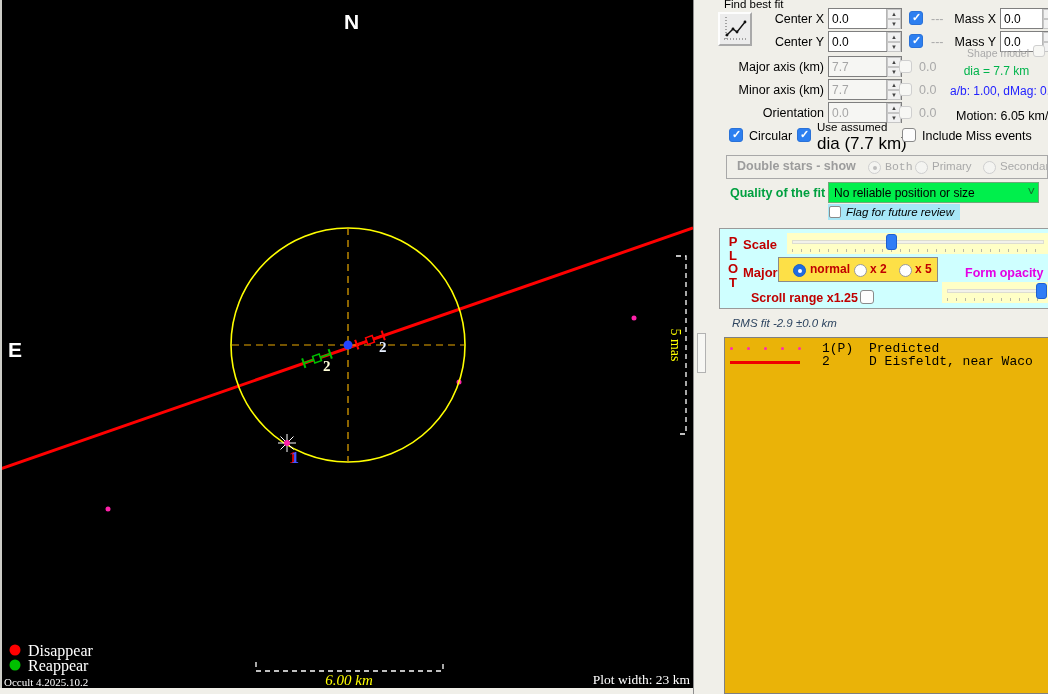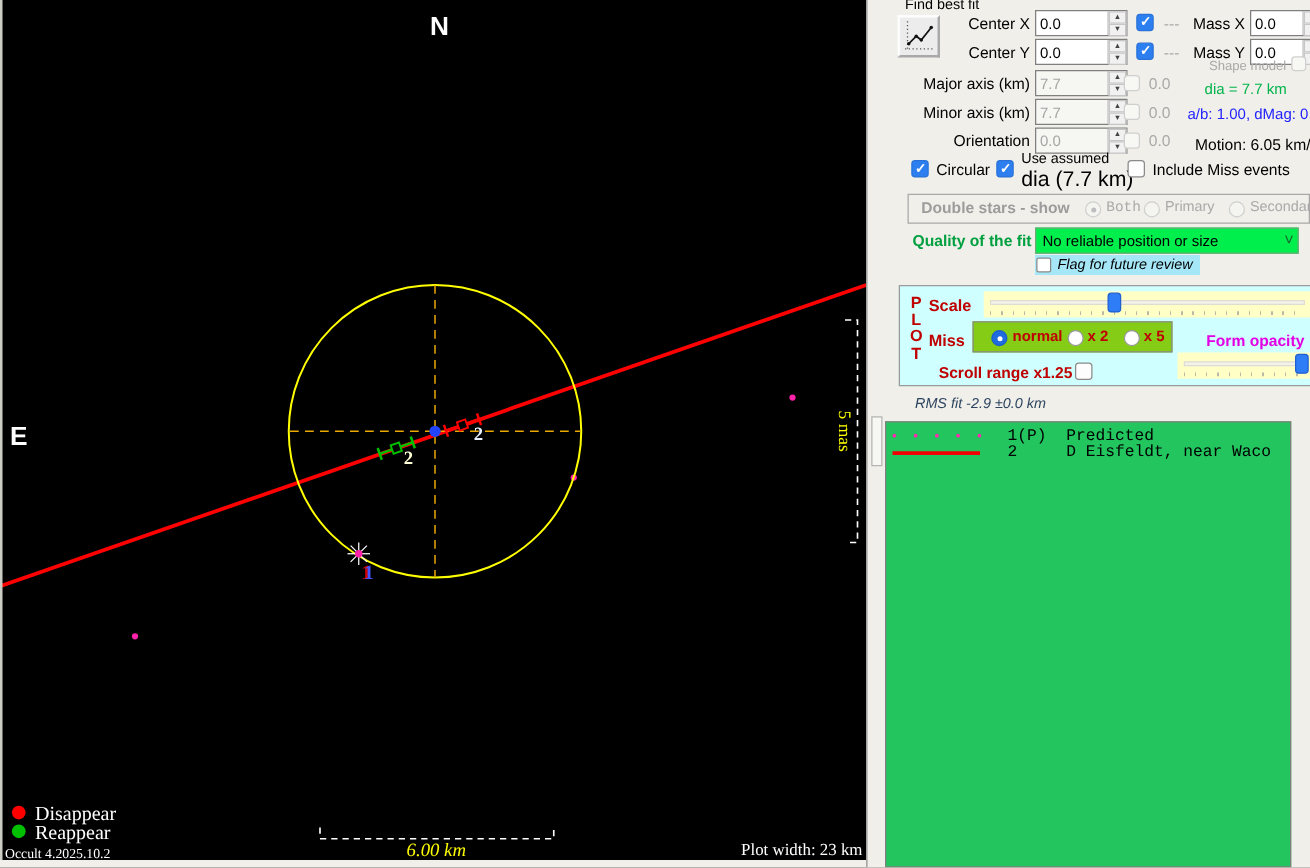--- a/index.html
+++ b/index.html
@@ -71,28 +71,28 @@
   .mag-b { position:absolute; font-weight:bold; color:#e400e4; font-size:12.5px; white-space:nowrap; }
   .plot-letters { position:absolute; left:6px; top:6px; width:14px; color:#c00000;
     font-weight:bold; font-size:13px; line-height:13.5px; text-align:center; }
   .slider { position:absolute; background:#ffffc6; }
   .slider .groove { position:absolute; left:5px; right:5px; top:7px; height:4px;
     background:#f2f2ea; border:1px solid #ddddd0; }
   .slider .ticks { position:absolute; left:5px; right:5px; bottom:2px; height:3px;
     background:repeating-linear-gradient(90deg,#b9b9a6 0 1px,transparent 1px 9px); }
   .slider .thumb { position:absolute; top:1px; width:11px; height:16px;
     background:#2f7df6; border:1px solid #1f5fd0; border-radius:3px; }
-  .size-group { position:absolute; background:#84cc16; border:1px solid #8a8a8a; }
+  .size-group { position:absolute; background:#fde047; border:1px solid #8a8a8a; }
 
   .rms { position:absolute; left:38px; top:317px; font-size:11.5px; color:#2e4560; white-space:nowrap;font-style:italic; }
   .scroll-frag { position:absolute; left:3px; top:333px; width:9px; height:40px;
     background:#f7f7f4; border:1px solid #b2b2b2; }
 
-  .listbox { position:absolute; left:14px; top:337px; width:325px; height:357px;
-    background:#22c55e; border:1px solid #808080; overflow:hidden;
+  .listbox { position:absolute; left:30px; top:337px; width:325px; height:357px;
+    background:#eab308; border:1px solid #808080; overflow:hidden;
     font-family:"Liberation Mono", monospace; font-size:13px; }
   .st-text { position:absolute; left:97px; white-space:pre; color:#000; }
   .st-id { display:inline-block; width:47px; }
   .dotline { position:absolute; left:5px; width:75px; height:4px; }
   .dotline span { position:absolute; top:0; width:3px; height:3px; border-radius:50%; background:#ff2ab0; }
   .solidline { position:absolute; left:5px; width:70px; height:3px; background:#f00000; }
 
   .win-edge { position:absolute; left:0; top:0; width:2px; height:688px; background:#cdcdc7; }
 </style>
 </head>
@@ -288,21 +288,21 @@
         <div>L</div>
         <div>O</div>
         <div>T</div>
       </div>
       <div class="red-b" style="left:23px; top:8px;">Scale</div>
       <div class="slider" style="left:67px; top:4px; width:262px; height:21px;">
         <div class="groove"></div>
         <div class="ticks"></div>
         <div class="thumb" style="left:99px;"></div>
       </div>
-      <div class="red-b" style="left:23px; top:36px;">Miss</div>
+      <div class="red-b" style="left:23px; top:36px;">Major</div>
       <div class="size-group" style="left:58px; top:28px; width:160px; height:25px;">
         <div class="radio sel" style="left:14px; top:6px;"></div>
         <div class="red-b" style="left:31px; top:4px; font-size:12px;">normal</div>
         <div class="radio plain" style="left:75px; top:6px;"></div>
         <div class="red-b" style="left:91px; top:4px; font-size:12px;">x 2</div>
         <div class="radio plain" style="left:120px; top:6px;"></div>
         <div class="red-b" style="left:136px; top:4px; font-size:12px;">x 5</div>
       </div>
       <div class="mag-b" style="left:245px; top:37px;">Form opacity</div>
       <div class="red-b" style="left:31px; top:62px; font-size:12.5px;">Scroll range x1.25</div>

